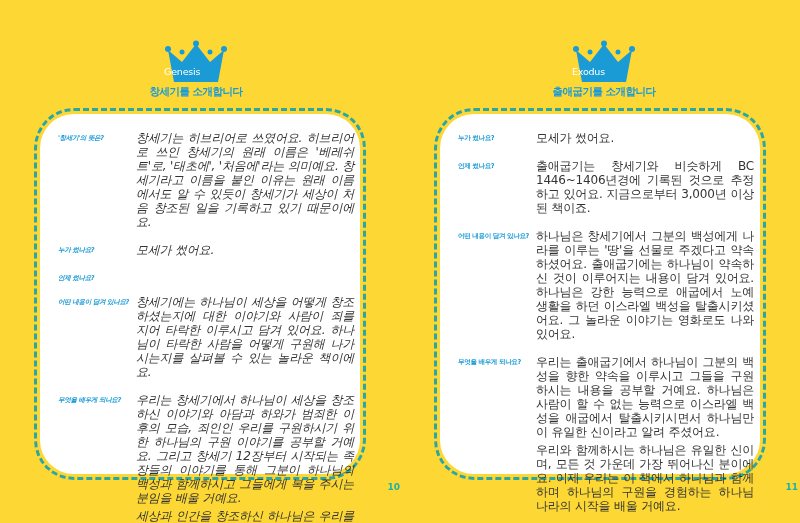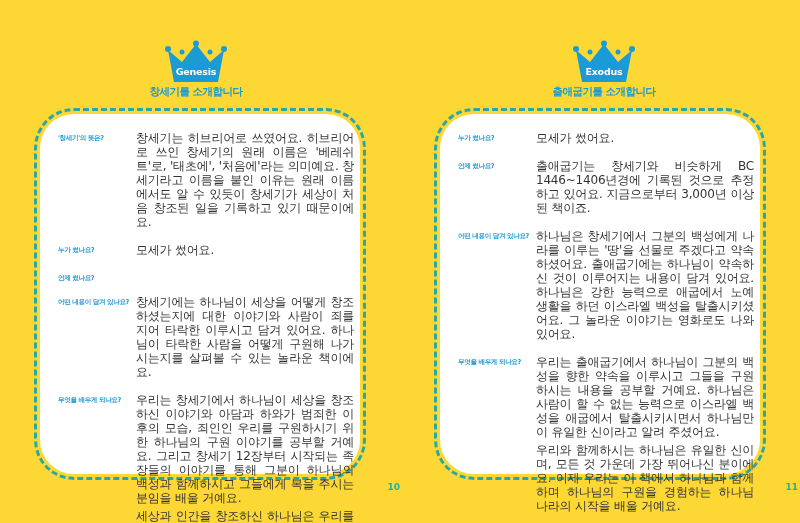--- a/index.html
+++ b/index.html
@@ -15,39 +15,39 @@
     .page.right { left: 400px; }
 
     .crown-wrap {
       position: absolute; top: 40px; width: 64px; height: 44px;
     }
     .page.left .crown-wrap { left: 164px; }
     .page.right .crown-wrap { left: 172px; }
     .crown-wrap svg { position: absolute; left: 0; top: 0; }
     .crown-label {
       position: absolute; left: 0; right: 0; top: 26px;
-      text-align: center; color: #ffffff; font-weight: bold;
+      color: #ffffff; font-weight: normal;
       font-size: 9.5px; letter-spacing: -0.2px;
     }
     .page-heading {
       position: absolute; top: 85px; width: 400px; text-align: center;
       color: #1a9bd6; font-weight: bold; font-size: 10.5px; letter-spacing: -0.5px;
     }
     .page.left .page-heading { left: -4px; }
     .page.right .page-heading { left: 4px; }
 
     .card-outline {
       position: absolute; border: 3px dashed #2aa6a6; border-radius: 40px;
     }
     .page.left .card-outline { left: 34px; top: 108px; width: 332px; height: 372px; }
     .page.right .card-outline { left: 34px; top: 108px; width: 332px; height: 372px; }
     .card {
       position: absolute; background: #ffffff; border-radius: 34px;
     }
-    .page.left .card { left: 40px; top: 114px; width: 320px; height: 360px; }
+    .page.left .card { left: 40px; top: 114px; width: 320px; height: 360px; font-style: italic; }
     .page.right .card { left: 40px; top: 114px; width: 320px; height: 360px; }
 
     .qa-list { position: absolute; left: 18px; top: 17px; width: 300px; }
     .qa-row { display: flex; margin-bottom: 10px; }
     .qa-q {
       width: 78px; flex: none; color: #1a9bd6; font-weight: bold;
       font-size: 6.6px; letter-spacing: -0.4px; line-height: 14px;
     }
     .qa-a { width: 218px; }
     .qa-a p {

